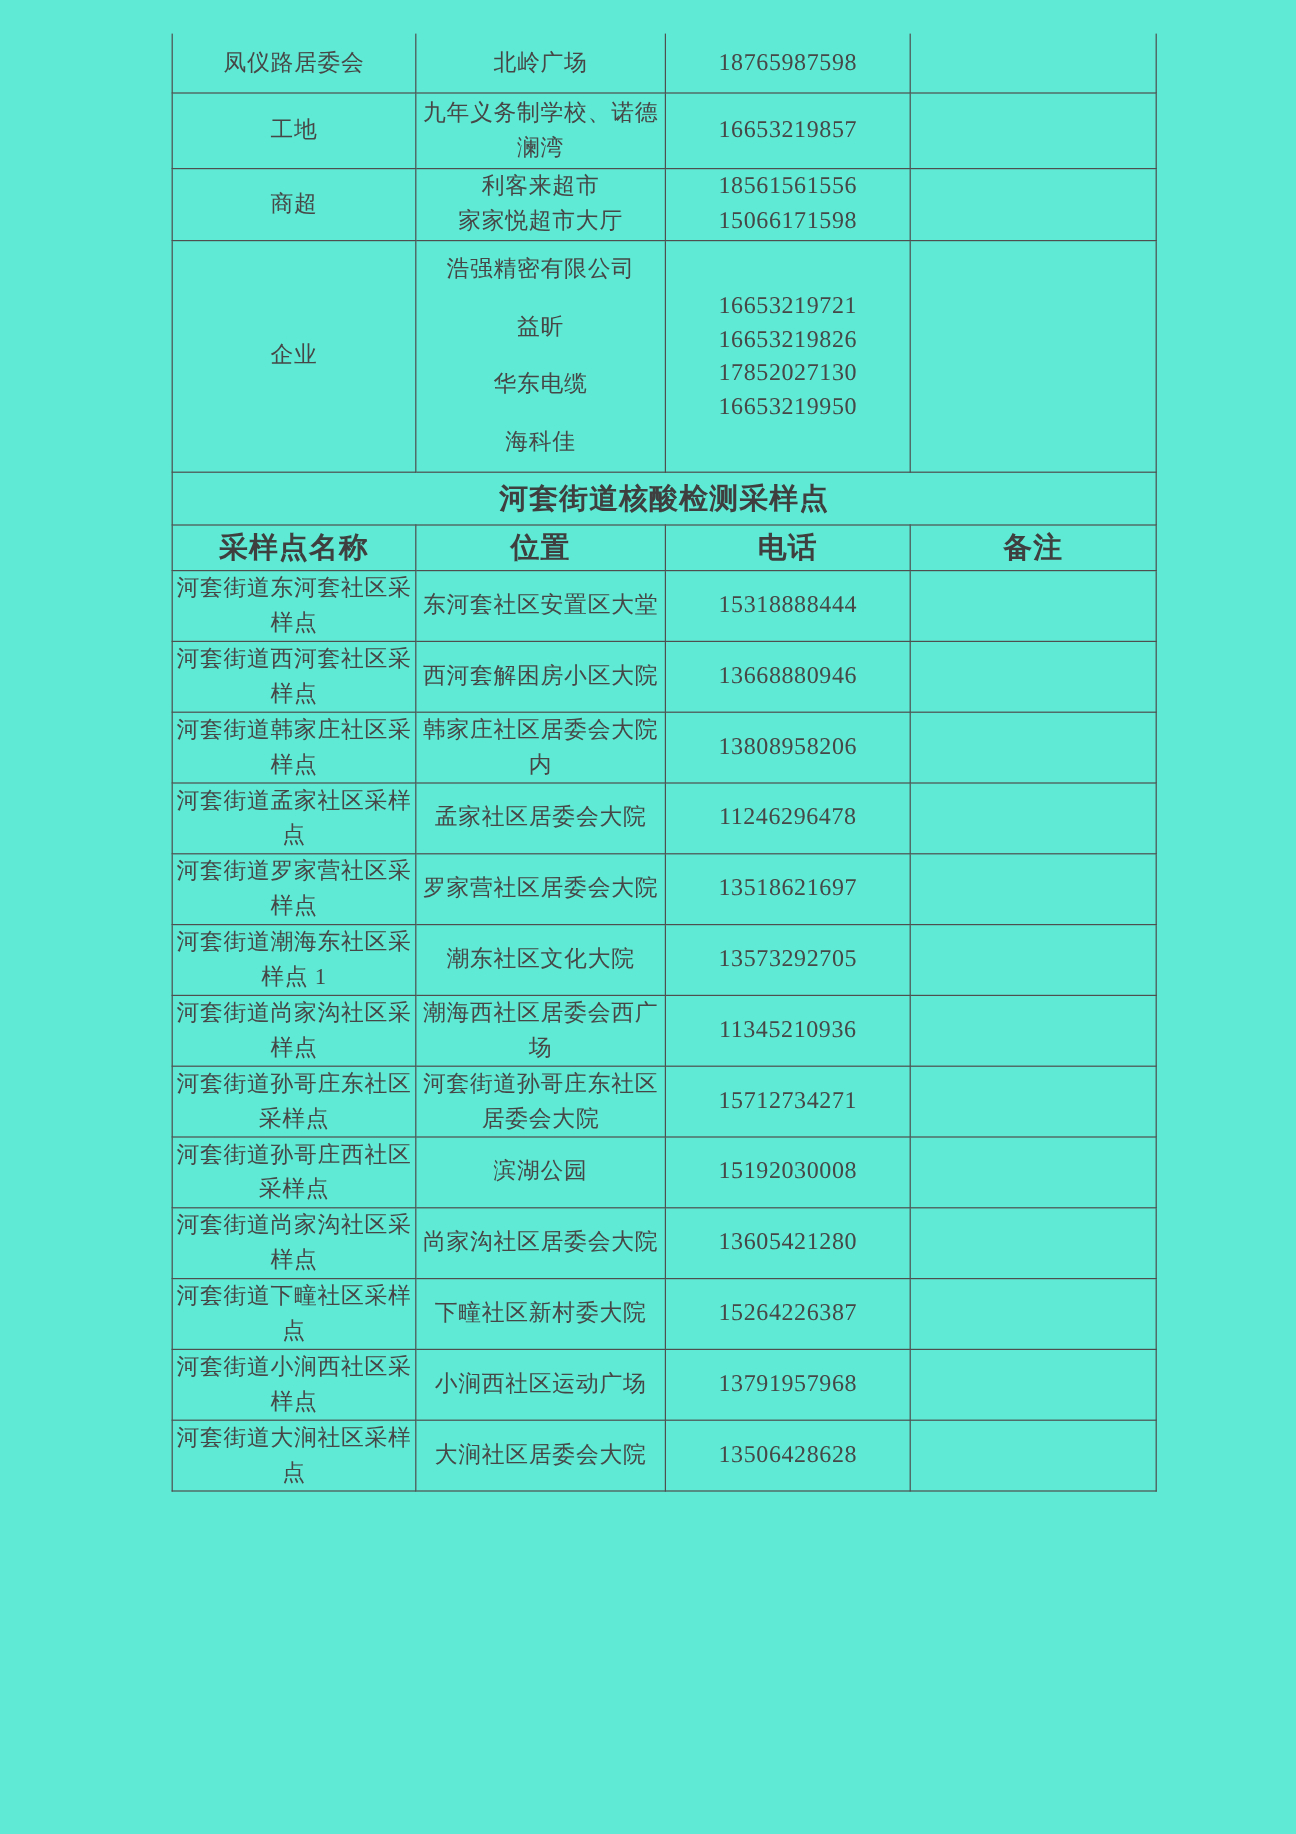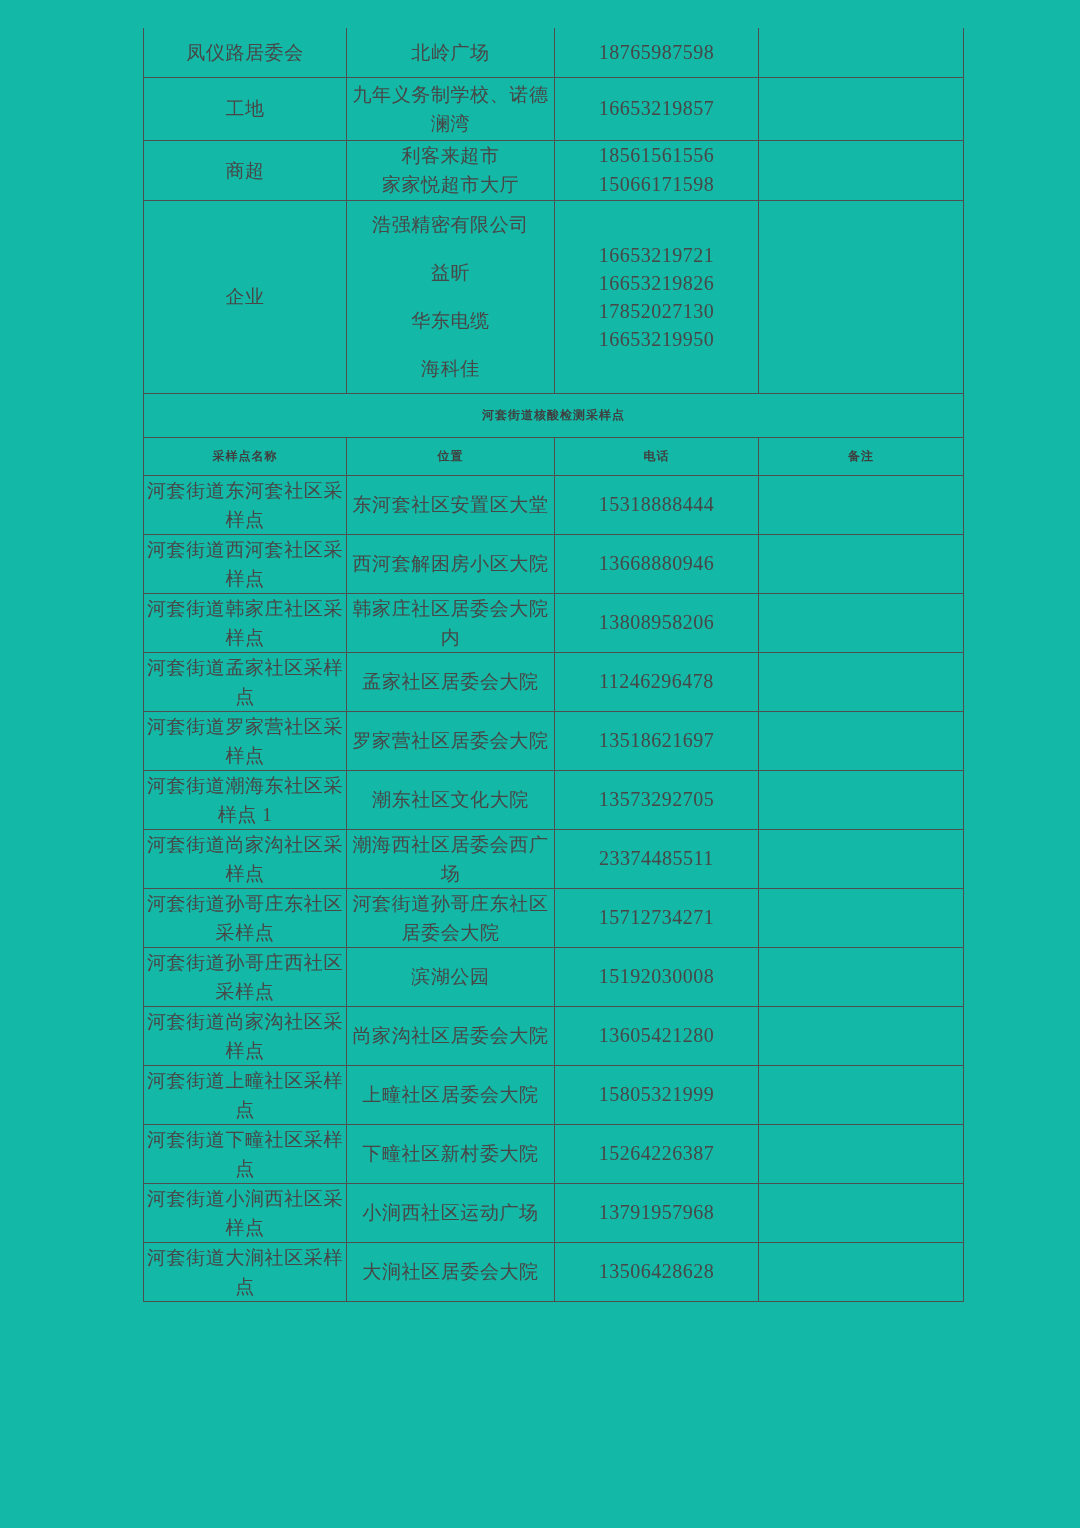--- a/index.html
+++ b/index.html
@@ -4,21 +4,21 @@
 <style>
   html, body {
     margin: 0;
     padding: 0;
     background: #ffffff;
   }
   .page {
     position: relative;
     width: 1080px;
     height: 1528px;
-    background: #14b8a6;
+    background: #5eead4;
     overflow: hidden;
     font-family: "Liberation Serif", "DejaVu Serif", serif;
   }
   table.grid {
     position: absolute;
     left: 143px;
     top: 28px;
     width: 820px;
     border-collapse: collapse;
     table-layout: fixed;
@@ -38,21 +38,21 @@
     letter-spacing: 0.6px;
     line-height: 29px;
   }
   table.grid td.num {
     font-size: 20px;
     letter-spacing: 0.5px;
     line-height: 29px;
     font-family: Liberation Serif, serif;
   }
   table.grid td.hdr {
-    font-size: 12px;
+    font-size: 24px;
     font-weight: bold;
     letter-spacing: 1px;
     color: #3f3f3f;
   }
   .line { line-height: 29px; }
   .spread .line { line-height: 48px; }
   .phones4 .line { line-height: 28px; }
   tr.r-a  { height: 49px; }
   tr.r-b  { height: 63px; }
   tr.r-c  { height: 60px; }
@@ -158,21 +158,21 @@
     </tr>
     <tr class="r-s">
       <td class="zh">河套街道潮海东社区采样点 1</td>
       <td class="zh">潮东社区文化大院</td>
       <td class="num">13573292705</td>
       <td class="zh"></td>
     </tr>
     <tr class="r-s">
       <td class="zh">河套街道尚家沟社区采样点</td>
       <td class="zh">潮海西社区居委会西广场</td>
-      <td class="num">23374485511</td>
+      <td class="num">11345210936</td>
       <td class="zh"></td>
     </tr>
     <tr class="r-s">
       <td class="zh">河套街道孙哥庄东社区采样点</td>
       <td class="zh">河套街道孙哥庄东社区居委会大院</td>
       <td class="num">15712734271</td>
       <td class="zh"></td>
     </tr>
     <tr class="r-s">
       <td class="zh">河套街道孙哥庄西社区采样点</td>
@@ -180,26 +180,20 @@
       <td class="num">15192030008</td>
       <td class="zh"></td>
     </tr>
     <tr class="r-s">
       <td class="zh">河套街道尚家沟社区采样点</td>
       <td class="zh">尚家沟社区居委会大院</td>
       <td class="num">13605421280</td>
       <td class="zh"></td>
     </tr>
     <tr class="r-s">
-      <td class="zh">河套街道上疃社区采样点</td>
-      <td class="zh">上疃社区居委会大院</td>
-      <td class="num">15805321999</td>
-      <td class="zh"></td>
-    </tr>
-    <tr class="r-s">
       <td class="zh">河套街道下疃社区采样点</td>
       <td class="zh">下疃社区新村委大院</td>
       <td class="num">15264226387</td>
       <td class="zh"></td>
     </tr>
     <tr class="r-s">
       <td class="zh">河套街道小涧西社区采样点</td>
       <td class="zh">小涧西社区运动广场</td>
       <td class="num">13791957968</td>
       <td class="zh"></td>

